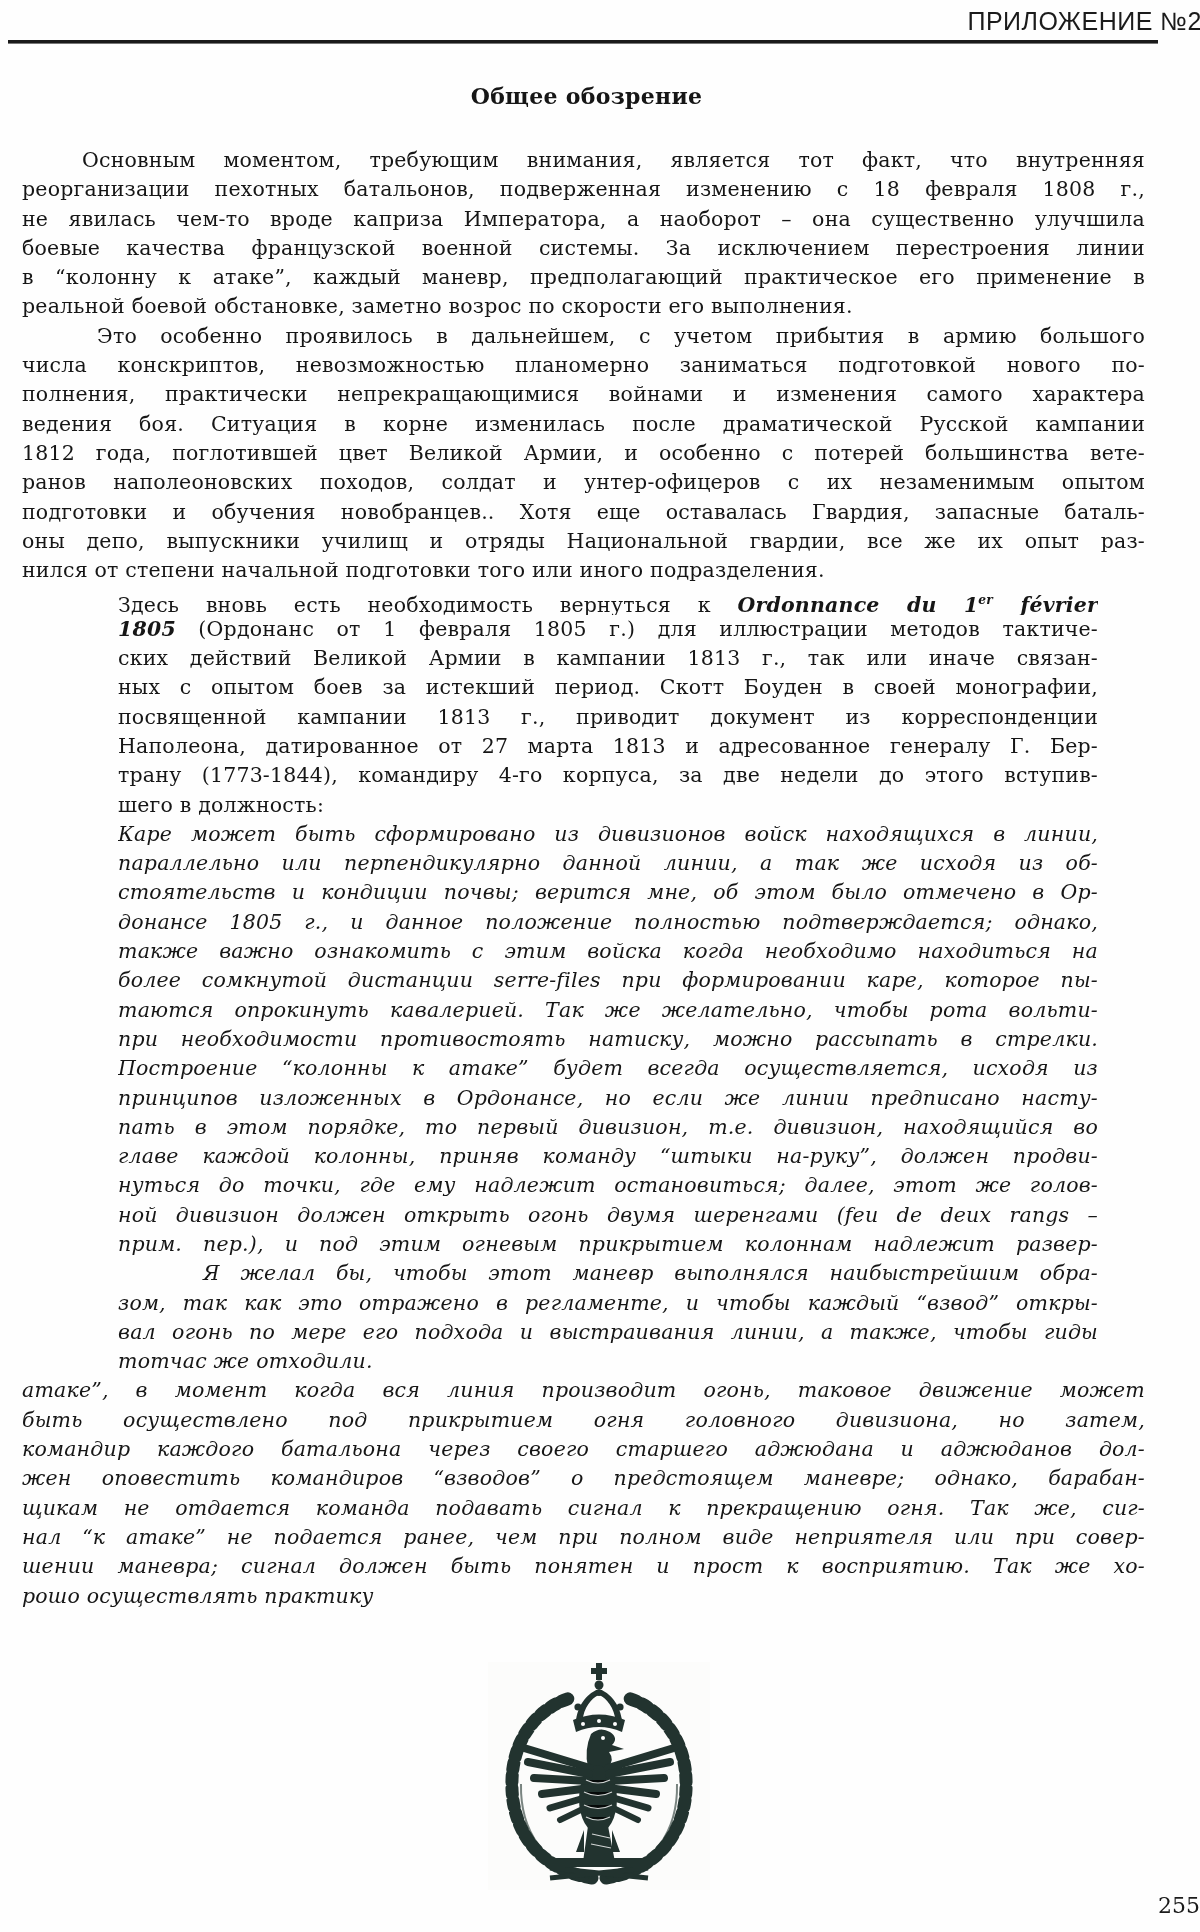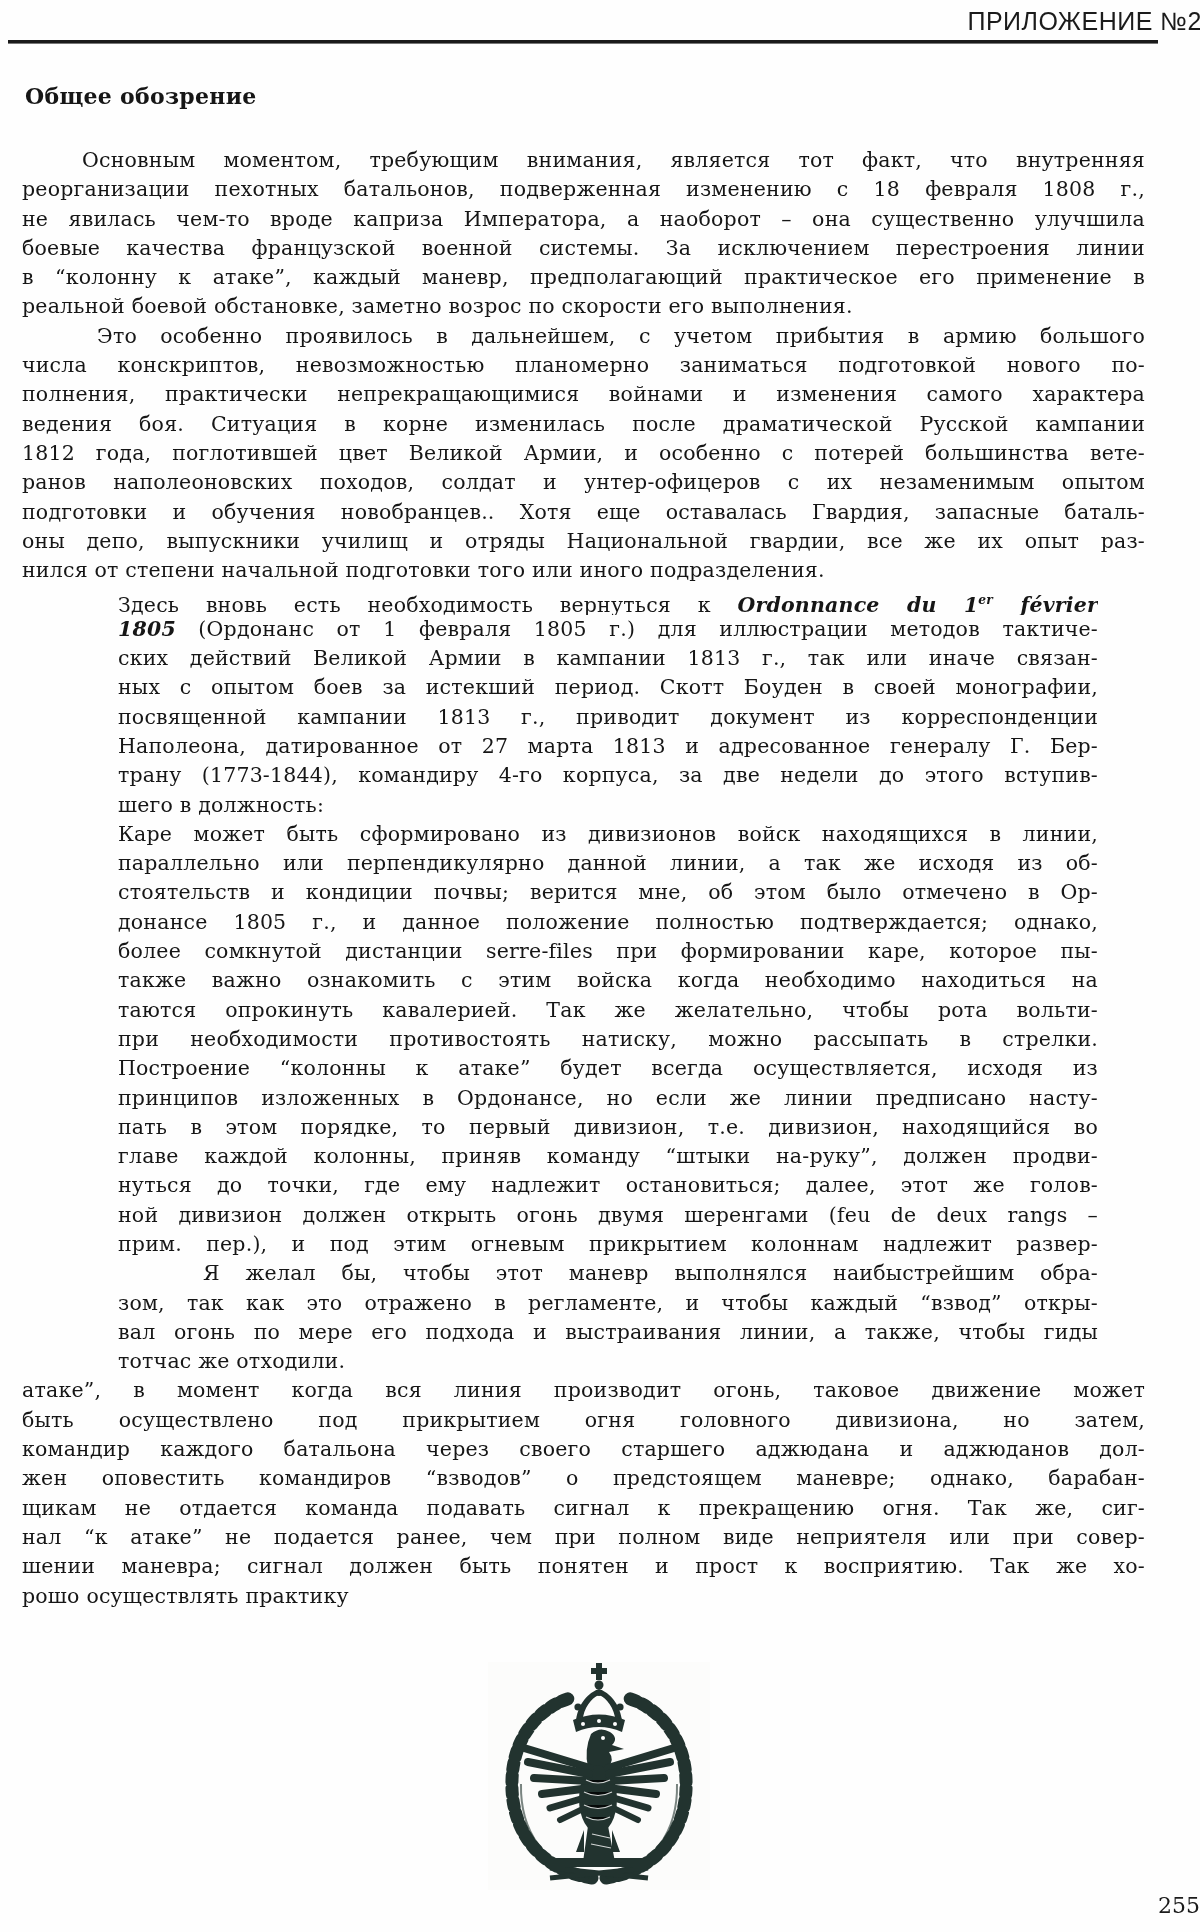--- a/index.html
+++ b/index.html
@@ -14,34 +14,34 @@
     position:absolute;top:7px;right:44px;
     font-family:"Liberation Sans", sans-serif;
     font-size:25px;letter-spacing:.5px;color:#1b1b1b;
   }
   .header-rule{
     position:absolute;top:40px;left:8px;width:1150px;height:3px;
     background:#1a1a1a;border-bottom:1px solid #777;
   }
   .doc-title{
     position:absolute;top:83px;left:25px;width:1123px;
-    font-weight:bold;font-size:22px;letter-spacing:.3px;
+    text-align:center;font-weight:bold;font-size:22px;letter-spacing:.3px;
   }
   .doc-body{position:absolute;top:146px;left:0;width:1200px;}
   .para{margin:0;}
   .para.full{margin-left:22px;width:1123px;}
   .para.block{margin-left:118px;width:980px;}
   .line{
     height:29.3px;line-height:29.3px;
     font-size:20.5px;letter-spacing:.2px;
     text-align:justify;text-align-last:justify;
     overflow:hidden;
   }
   .lastline{text-align-last:left;}
-  .para.italic .line{}
+  .para.italic .line{font-style:italic;}
   .seg-bi{font-weight:bold;font-style:italic;}
   .seg-bisup{font-weight:bold;font-style:italic;font-size:.6em;vertical-align:super;}
   .emblem{
     position:absolute;left:488px;top:1662px;width:222px;height:228px;
     background:#fcfcfb;
   }
   .page-number{
     position:absolute;top:1893px;left:0;width:1200px;
     text-align:right;font-size:22px;color:#1b1b1b;
   }
@@ -84,22 +84,22 @@
         <div class="line">посвященной кампании 1813 г., приводит документ из корреспонденции</div>
         <div class="line">Наполеона, датированное от 27 марта 1813 и адресованное генералу Г. Бер-</div>
         <div class="line">трану (1773-1844), командиру 4-го корпуса, за две недели до этого вступив-</div>
         <div class="line lastline">шего в должность:</div>
       </div>
       <div class="para italic block">
         <div class="line">Каре может быть сформировано из дивизионов войск находящихся в линии,</div>
         <div class="line">параллельно или перпендикулярно данной линии, а так же исходя из об-</div>
         <div class="line">стоятельств и кондиции почвы; верится мне, об этом было отмечено в Ор-</div>
         <div class="line">донансе 1805 г., и данное положение полностью подтверждается; однако,</div>
+        <div class="line">также важно ознакомить с этим войска когда необходимо находиться на</div>
         <div class="line">более сомкнутой дистанции serre-files при формировании каре, которое пы-</div>
-        <div class="line">также важно ознакомить с этим войска когда необходимо находиться на</div>
         <div class="line">таются опрокинуть кавалерией.  Так же желательно, чтобы рота вольти-</div>
         <div class="line">при необходимости противостоять натиску, можно рассыпать в стрелки.</div>
         <div class="line">Построение “колонны к атаке” будет всегда осуществляется, исходя из</div>
         <div class="line">принципов изложенных в Ордонансе, но если же линии предписано насту-</div>
         <div class="line">пать в этом порядке, то первый дивизион, т.е. дивизион, находящийся во</div>
         <div class="line">главе каждой колонны, приняв команду “штыки на-руку”, должен продви-</div>
         <div class="line">нуться до точки, где ему надлежит остановиться; далее, этот же голов-</div>
         <div class="line">ной дивизион должен открыть огонь двумя шеренгами (feu de deux rangs –</div>
         <div class="line">прим. пер.), и под этим огневым прикрытием колоннам надлежит развер-</div>
       </div>

